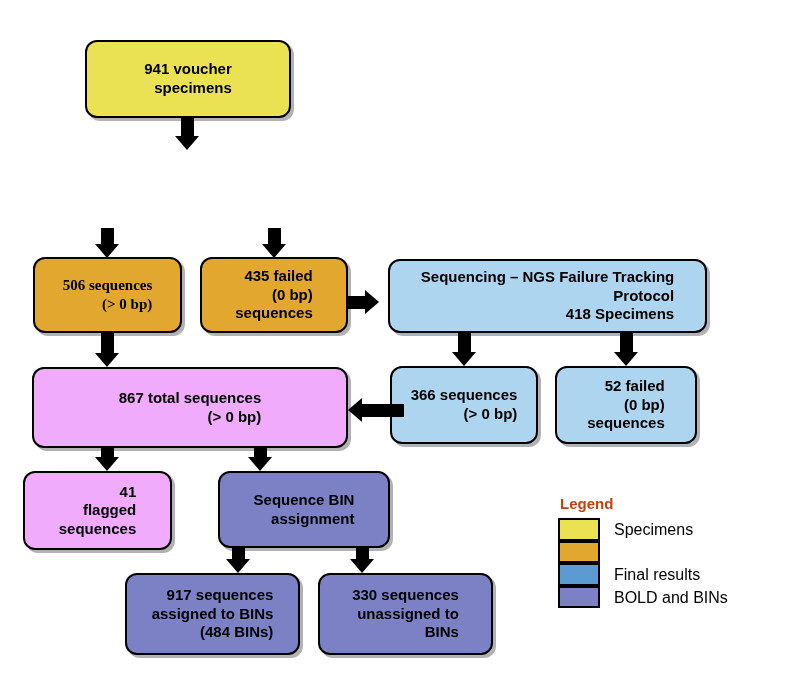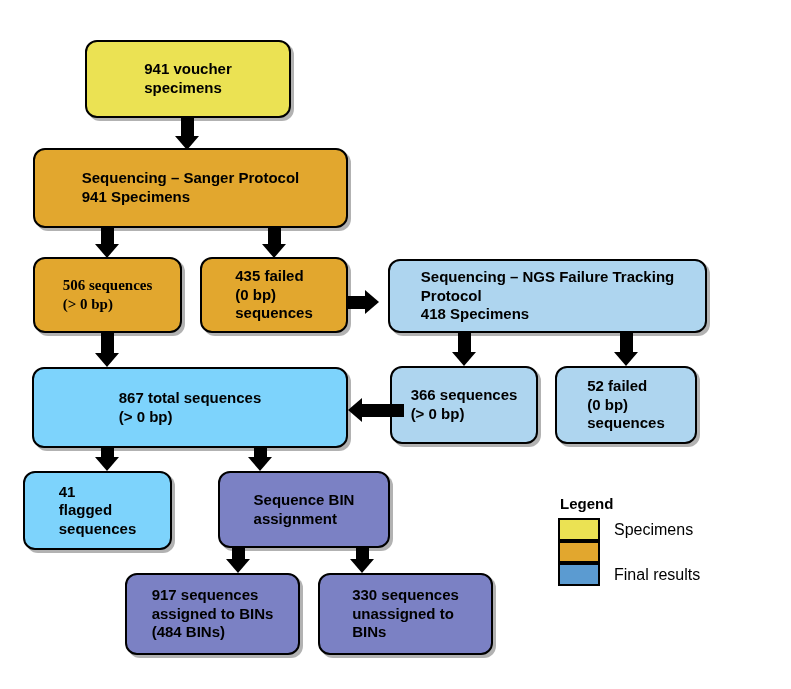--- a/index.html
+++ b/index.html
@@ -18,33 +18,33 @@
     overflow: hidden;
   }
   .node {
     position: absolute;
     box-sizing: border-box;
     border: 2.5px solid #000000;
     border-radius: 12px;
     display: flex;
     align-items: center;
     justify-content: center;
-    text-align: left;
+    text-align: right;
     font-weight: bold;
     font-size: 15px;
     line-height: 1.24;
     color: #000000;
     box-shadow: 3px 3px 0px rgba(0,0,0,0.30);
     padding: 12px 6px;
     white-space: pre-line;
   }
   .c-yellow { background: #ebe253; }
   .c-orange { background: #e2a72e; }
   .c-lightblue { background: #aed5ef; }
-  .c-blue { background: #7dd3fc; }
+  .c-blue { background: #f0abfc; }
   .c-purple { background: #7b81c4; }
 
   
   .arrow { position: absolute; }
   .arrow .shaft {
     position: absolute;
     background: #000000;
   }
   .arrow .head {
     position: absolute;
@@ -75,21 +75,21 @@
   
   #legend {
     position: absolute;
     left: 558px;
     top: 495px;
     width: 230px;
   }
   #legend-title {
     font-weight: bold;
     font-size: 15px;
-    color: #000000;
+    color: #c2410c;
     margin-bottom: 7px;
     padding-left: 2px;
   }
   .legend-row {
     display: flex;
     align-items: center;
     height: 22.5px;
   }
   .legend-swatch {
     width: 42px;
@@ -113,22 +113,20 @@
   }
 </style>
 </head>
 <body>
 
 <div id="canvas">
 
   <div class="node c-yellow" style="left:85px; top:40px; width:206px; height:78px;">941 voucher
 specimens</div>
 
-  <div class="node c-orange" style="left:33px; top:148px; width:315px; height:80px;">Sequencing – Sanger Protocol
-941 Specimens</div>
 
   <div class="node c-orange" style="left:33px; top:257px; width:149px; height:76px;font-family:Liberation Serif, serif;">506 sequences
 (&gt; 0 bp)</div>
 
   <div class="node c-orange" style="left:200px; top:257px; width:148px; height:76px;">435 failed
 (0 bp)
 sequences</div>
 
   <div class="node c-lightblue" style="left:388px; top:259px; width:319px; height:74px;">Sequencing – NGS Failure Tracking
 Protocol
@@ -230,15 +228,19 @@
     <div class="legend-row">
       <div class="legend-swatch" style="background:#e2a72e;"></div>
     </div>
 
 
     <div class="legend-row">
       <div class="legend-swatch" style="background:#5b9bd1;"></div>
       <div class="legend-label"><span>Final results</span><sup></sup><span></span></div>
     </div>
 
+    <div class="legend-row">
+      <div class="legend-swatch" style="background:#7b81c4;"></div>
+      <div class="legend-label"><span>BOLD and BINs</span><sup></sup><span></span></div>
+    </div>
   </div>
 
 </div>
 
 </body></html>

